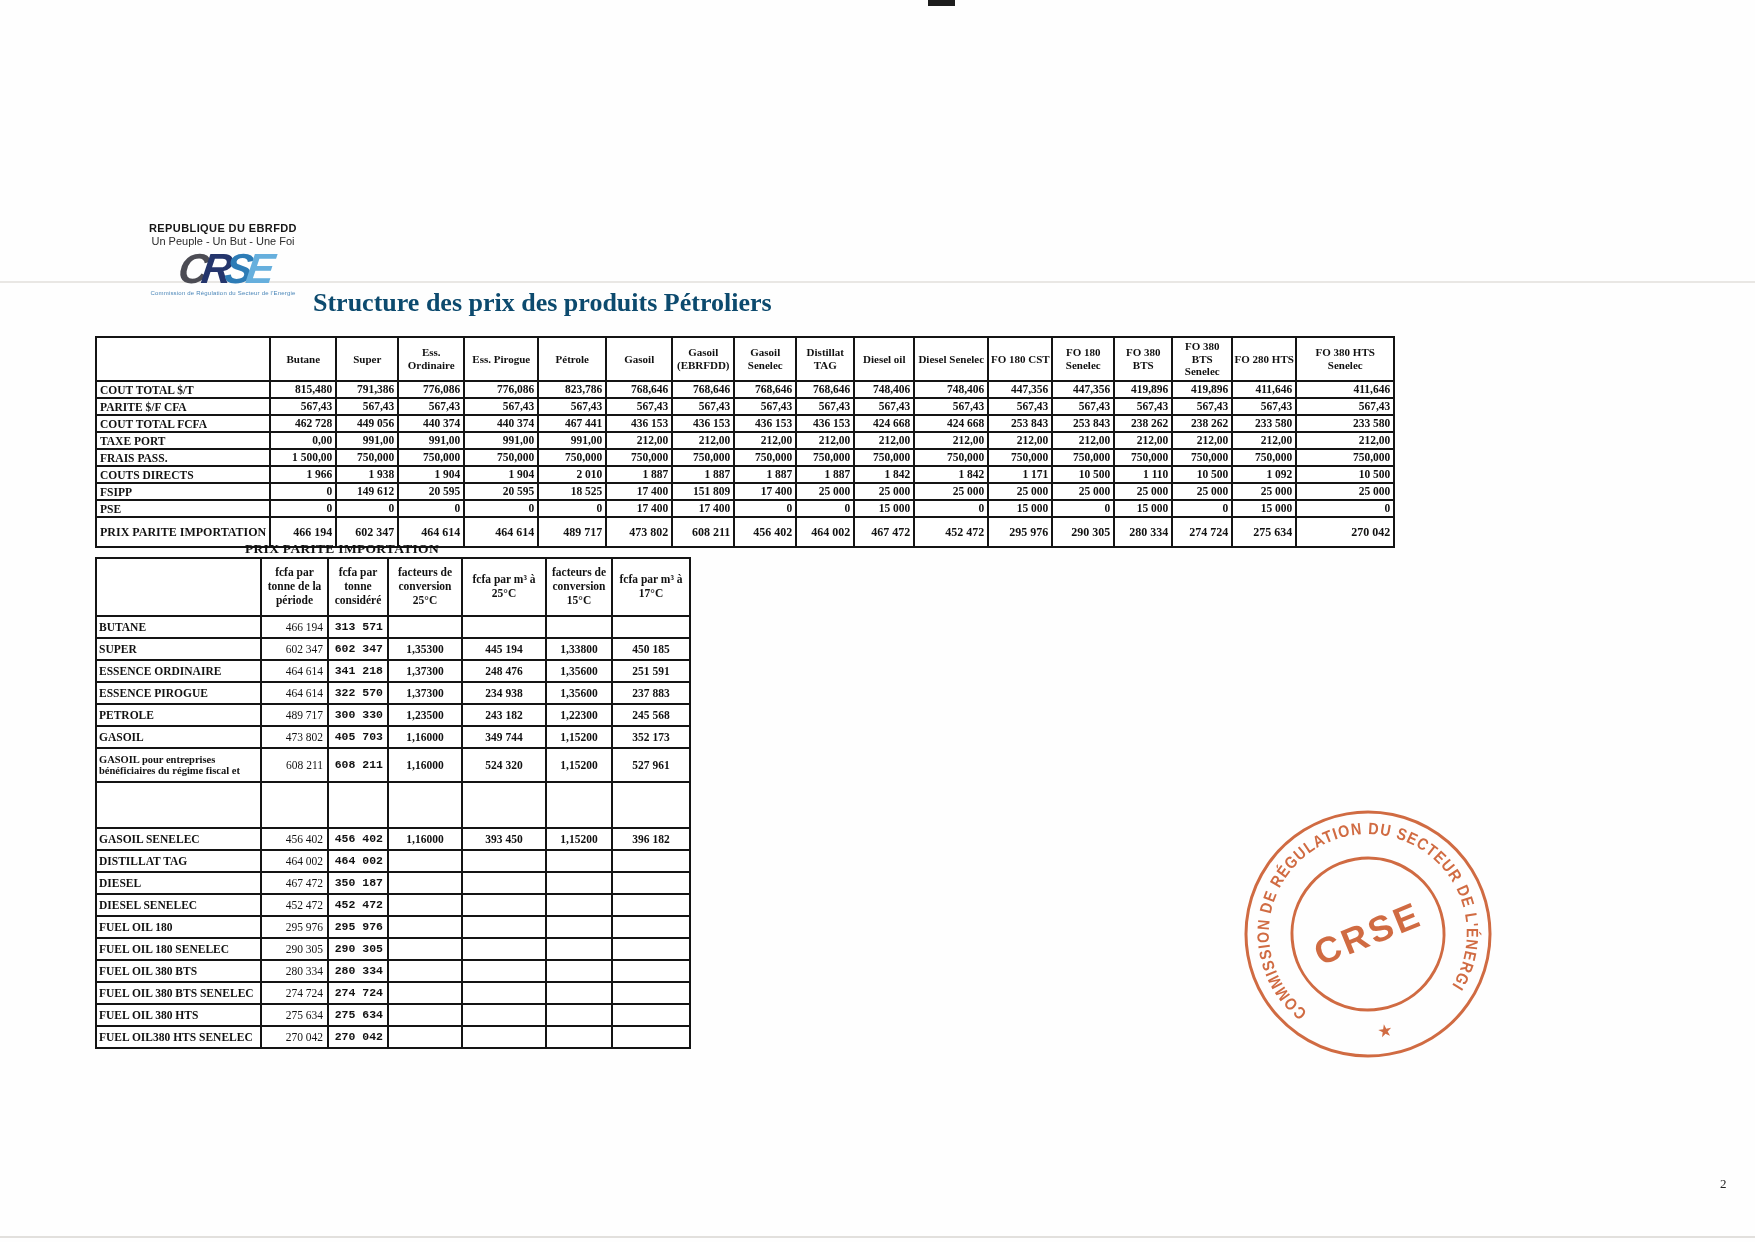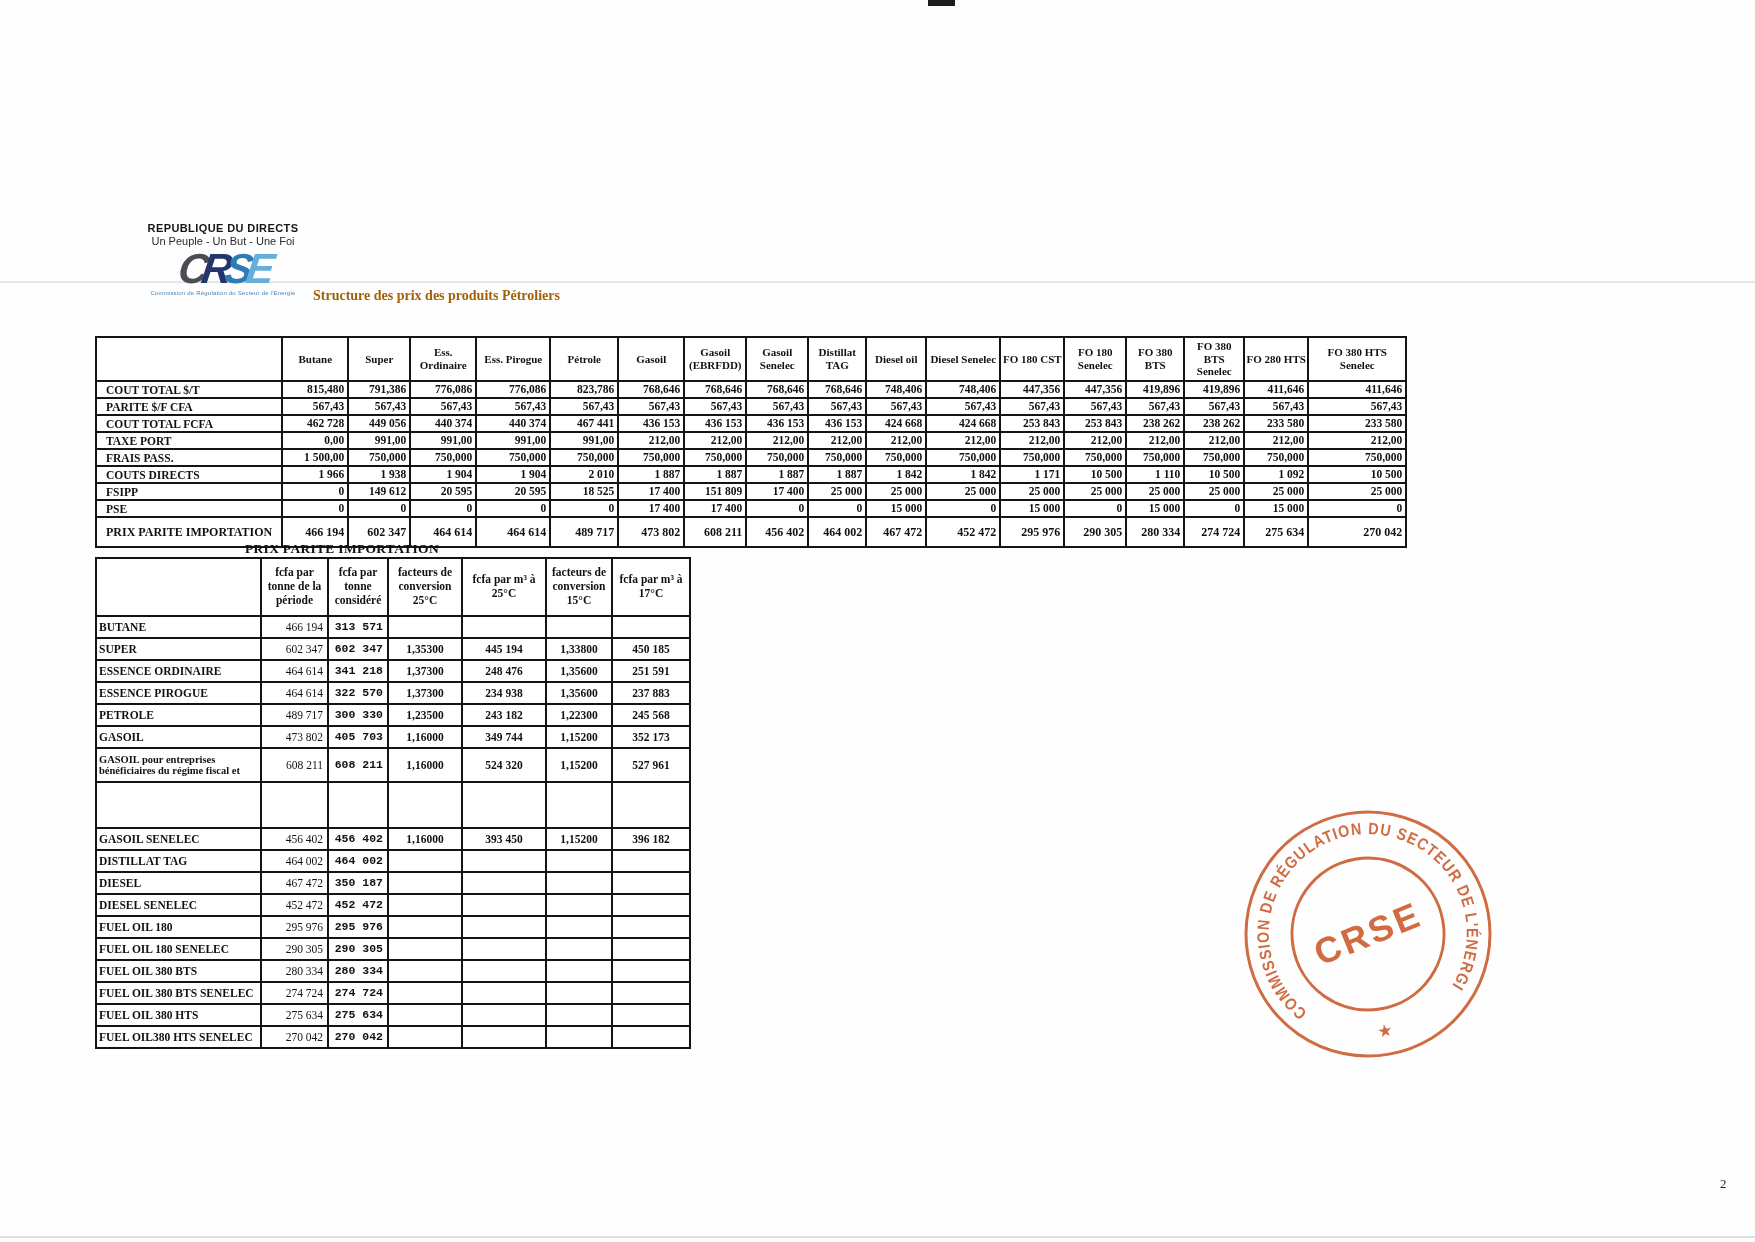--- a/index.html
+++ b/index.html
@@ -15,34 +15,34 @@
            letter-spacing:.4px;color:#151515;text-align:center;}
   .motto{font-family:"Liberation Sans",sans-serif;font-size:11px;color:#2a2a2a;text-align:center;margin-top:1px;}
   .crse-logo{font-family:"Liberation Sans",sans-serif;font-style:italic;font-weight:900;
              font-size:42px;line-height:40px;letter-spacing:-7px;transform:skewX(-8deg);
              text-align:center;margin-top:2px;}
   .crse-logo .l1{color:#4c4c54;}.crse-logo .l2{color:#24356c;}
   .crse-logo .l3{color:#2d7cb6;}.crse-logo .l4{color:#66afdd;}
   .logo-sub{font-family:"Liberation Sans",sans-serif;font-size:6px;color:#46148a;
             color:#4a86b8;text-align:center;letter-spacing:.2px;margin-top:1px;}
 
-  .doc-title{position:absolute;left:313px;top:288px;font-weight:bold;font-size:14px;color:#a16207;}
+  .doc-title{position:absolute;left:313px;top:288px;font-weight:bold;font-size:26px;color:#0c4a6e;}
 
   .effective{position:absolute;left:100px;top:314px;font-weight:bold;font-size:13.5px;margin-top:19px;}
   .effective-label{display:inline-block;border-bottom:2px solid #000;padding-bottom:3px;width:160px;}
   .effective-date{position:absolute;left:162px;top:0;white-space:nowrap;}
 
   
   table{border-collapse:collapse;table-layout:fixed;background:#fff;}
   th,td{border:2px solid #141414;overflow:hidden;}
 
   #table1{position:absolute;left:95px;top:336px;}
   #table1 thead th{font-size:11px;font-weight:bold;text-align:center;line-height:1.15;
                    height:40px;padding:1px 1px;}
-  #table1 tbody th{font-size:11.5px;font-weight:bold;text-align:left;padding:0 9px;white-space:nowrap;}
+  #table1 tbody th{font-size:11.5px;font-weight:bold;text-align:left;padding:0 3px;white-space:nowrap;}
   #table1 tbody td{font-size:11.5px;font-weight:bold;text-align:right;padding:0 3px;
                    height:15px;line-height:1.05;white-space:nowrap;}
   #table1 tbody tr:last-child td,#table1 tbody tr:last-child th{height:28px;font-size:12px;}
 
   .parity-title{position:absolute;left:245px;top:541px;font-weight:bold;font-size:13.5px;letter-spacing:.3px;}
 
   #table2{position:absolute;left:95px;top:557px;}
   #table2 thead th{font-size:11.5px;font-weight:bold;text-align:center;line-height:1.2;
                    height:54px;padding:1px 2px;}
   #table2 tbody th{font-size:11.5px;font-weight:bold;text-align:left;padding:0 2px;line-height:1.05;}
@@ -61,21 +61,21 @@
 </head>
 <body>
 
 <div class="page">
 
   <div class="scan-mark"></div>
   <div class="scan-divider"></div>
   <div class="scan-bottom"></div>
 
   <div class="letterhead">
-    <div class="country">REPUBLIQUE DU DIRECTS</div>
+    <div class="country">REPUBLIQUE DU EBRFDD</div>
     <div class="motto">Un Peuple - Un But - Une Foi</div>
     <div class="crse-logo">
       <span class="l1">C</span><span class="l2">R</span><span class="l3">S</span><span class="l4">E</span>
     </div>
     <div class="logo-sub">Commission de Régulation du Secteur de l'Energie</div>
   </div>
 
   <div class="doc-title">Structure des prix des produits Pétroliers</div>
 
   <div class="effective">

